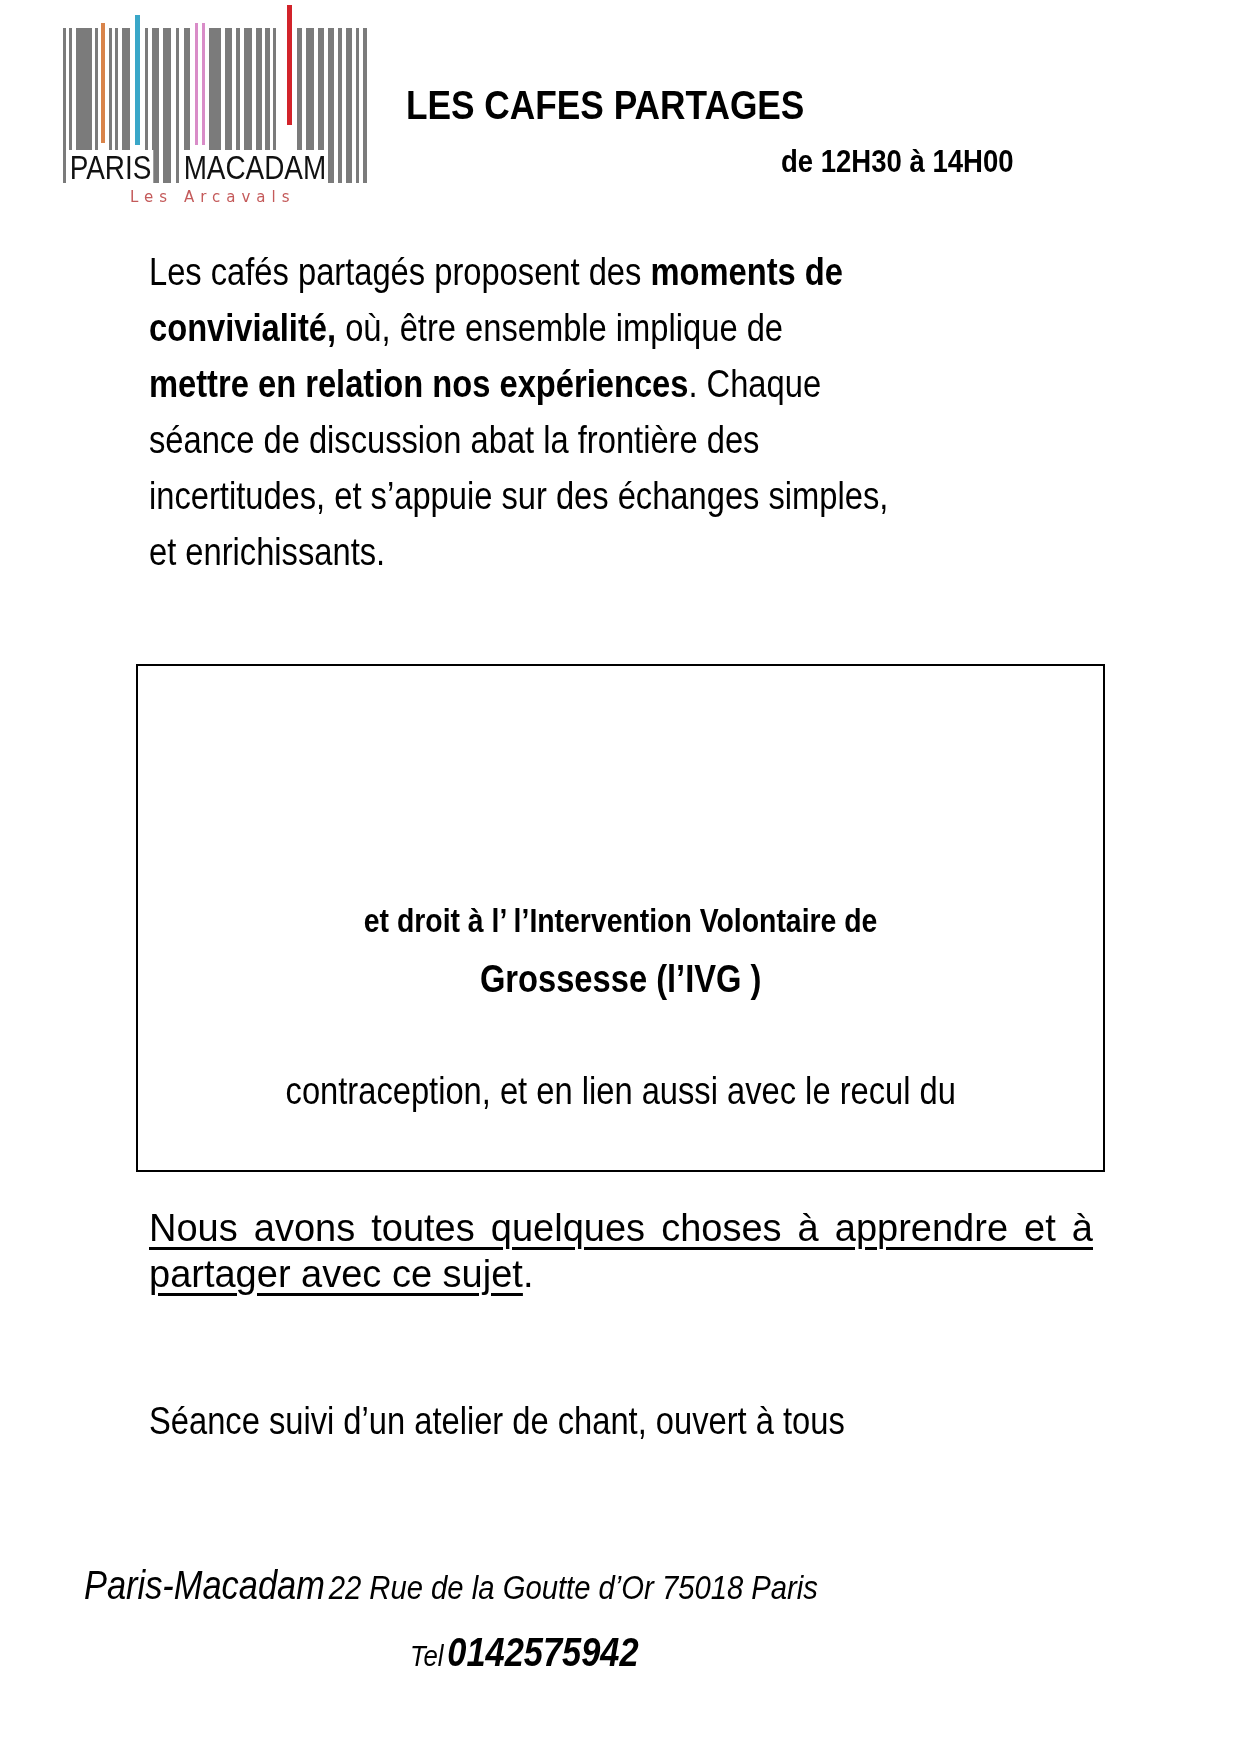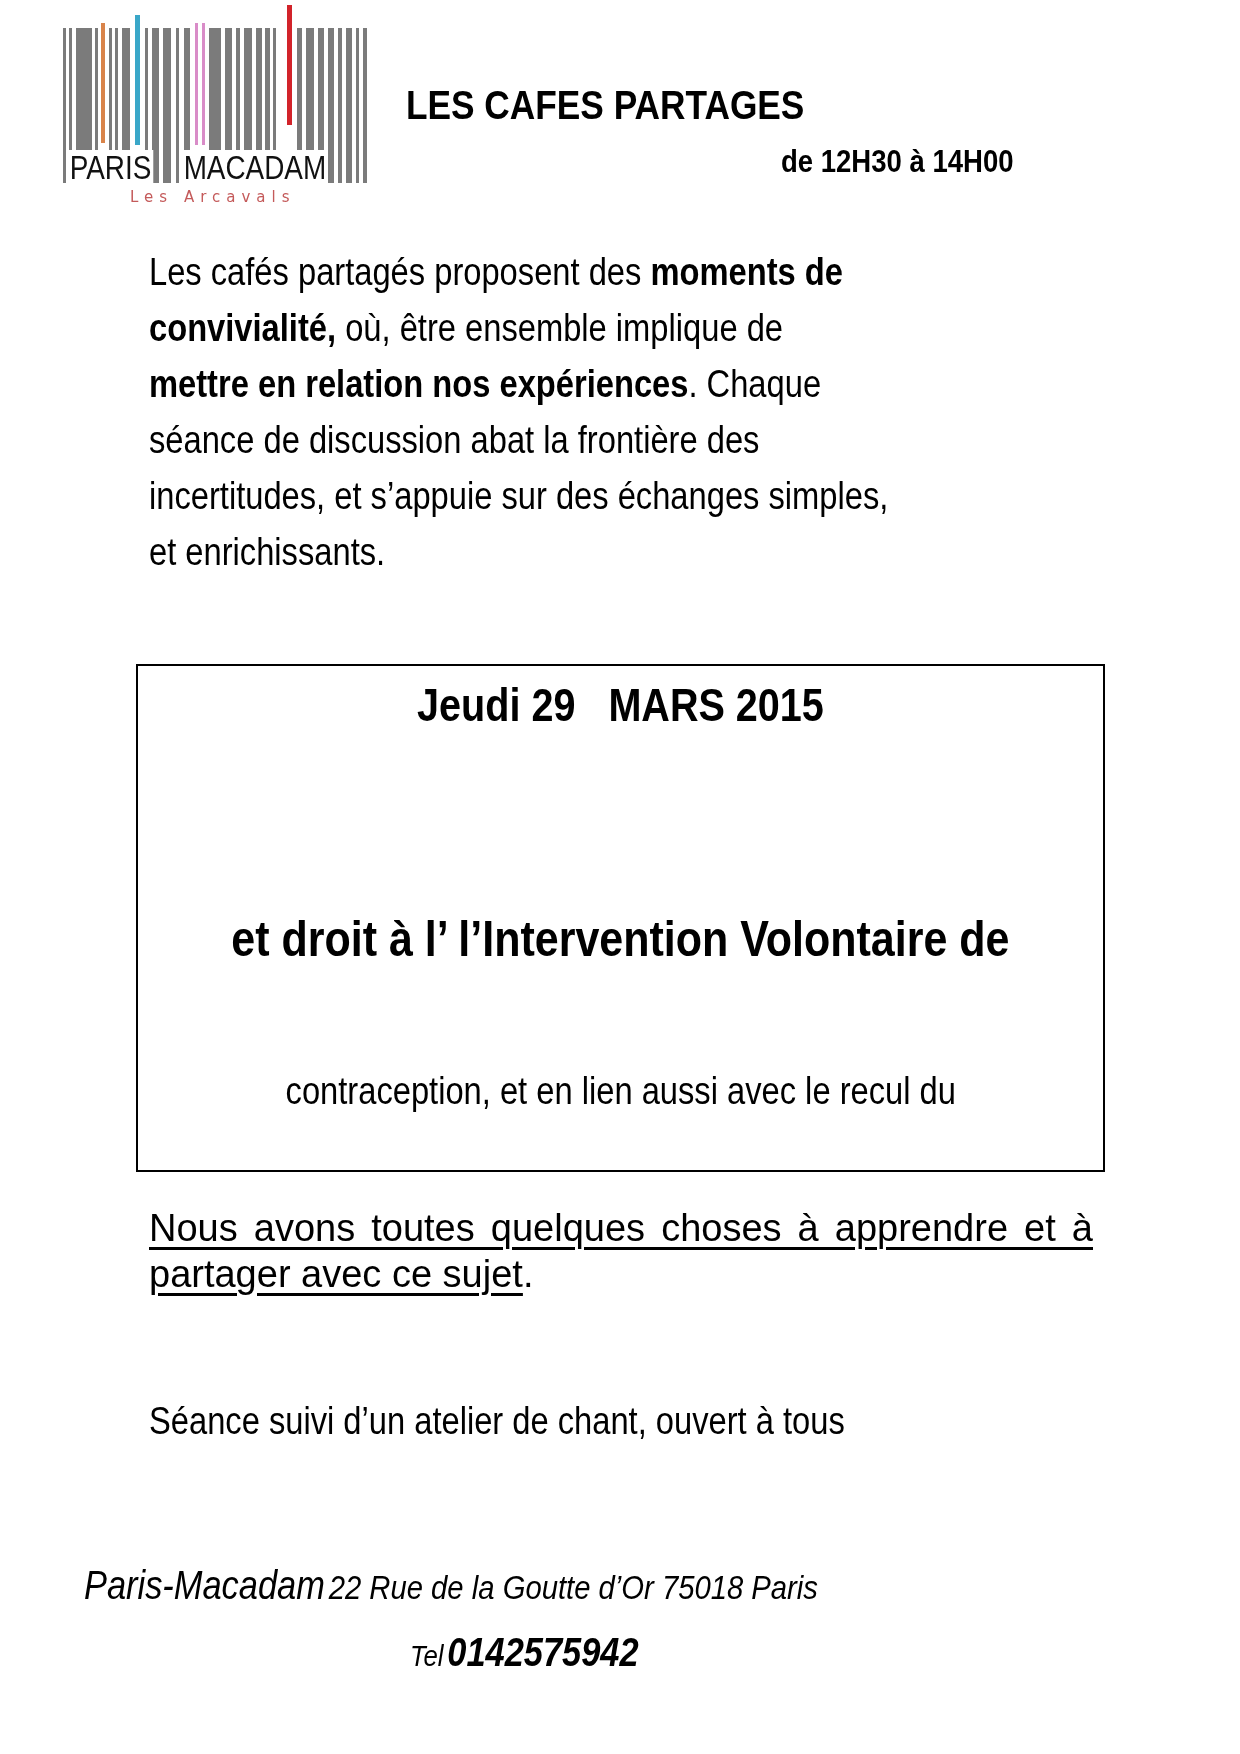--- a/index.html
+++ b/index.html
@@ -94,22 +94,22 @@
 <div id="intro" class="abs">
   <div><span>Les cafés partagés proposent des </span><b>moments de</b></div>
   <div><b>convivialité,</b><span> où, être ensemble implique de</span></div>
   <div><b>mettre en relation nos expériences</b><span>. Chaque</span></div>
   <div><span>séance de discussion abat la frontière des</span></div>
   <div><span>incertitudes, et s’appuie sur des échanges simples,</span></div>
   <div><span>et enrichissants.</span></div>
 </div>
 
 <div id="event-box" class="abs">
-  <div class="center-line bold" style="top:12px;font-size:46px;"><span style="white-space:pre;">Jeudi 29   MARS 2015</span></div>
-  <div class="center-line bold" style="top:236px;font-size:50px;margin-top:8px;"><span>et droit à l’ l’Intervention Volontaire de</span></div>
+  <div class="center-line bold" style="top:236px;font-size:33px;"><span>et droit à l’ l’Intervention Volontaire de</span></div>
+  <div class="center-line bold" style="top:292px;font-size:38px;"><span>Grossesse (l’IVG )</span></div>
   <div class="center-line" style="top:404px;font-size:38px;"><span>contraception, et en lien aussi avec le recul du</span></div>
 </div>
 
 <div id="cta" class="abs"><span class="u">Nous avons toutes quelques choses à apprendre et à partager avec ce sujet</span><span>.</span></div>
 
 <div id="note" class="abs">Séance suivi d’un atelier de chant, ouvert à tous</div>
 
 <div id="footer-line" class="abs">
   <span class="org">Paris-Macadam</span>
   <span class="addr">22 Rue de la Goutte d’Or 75018 Paris</span>

